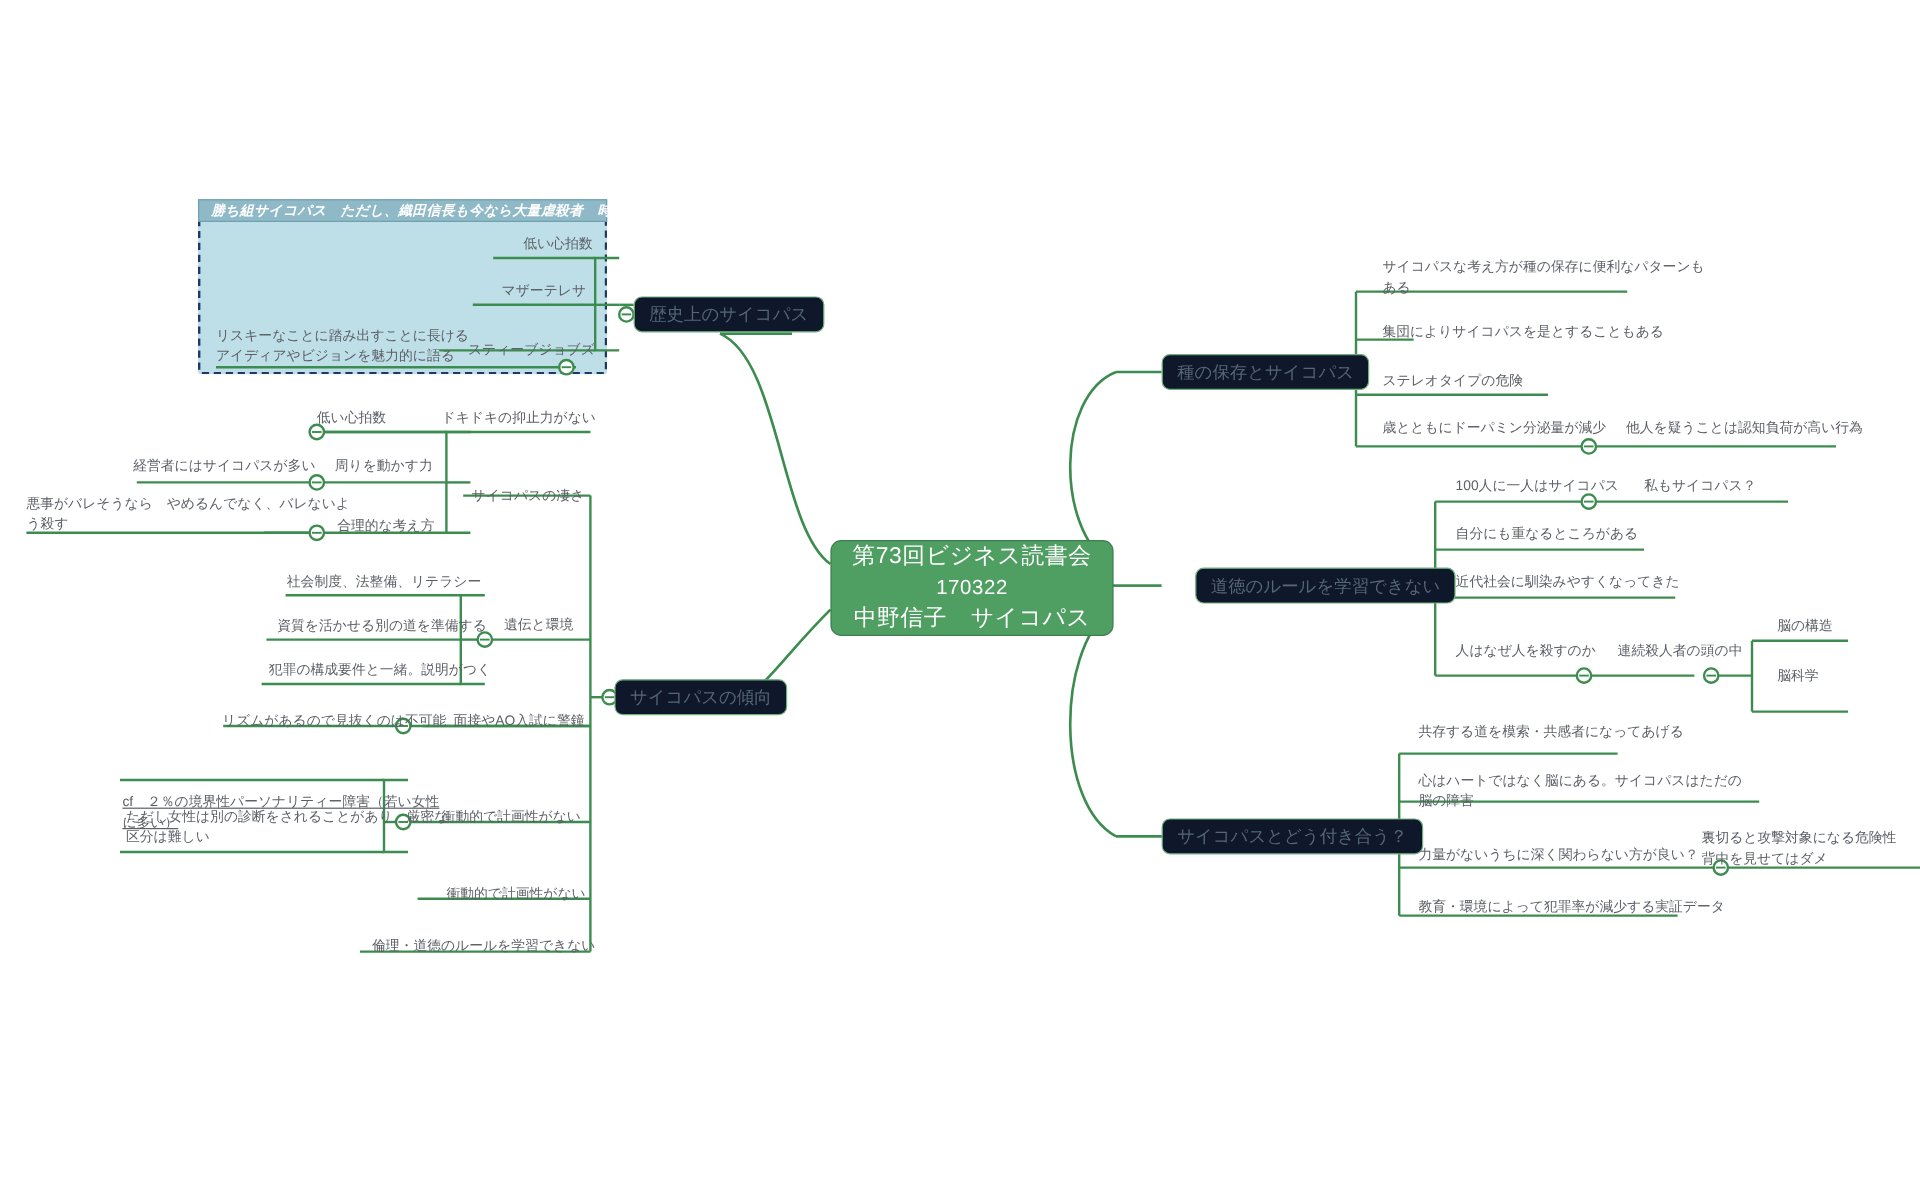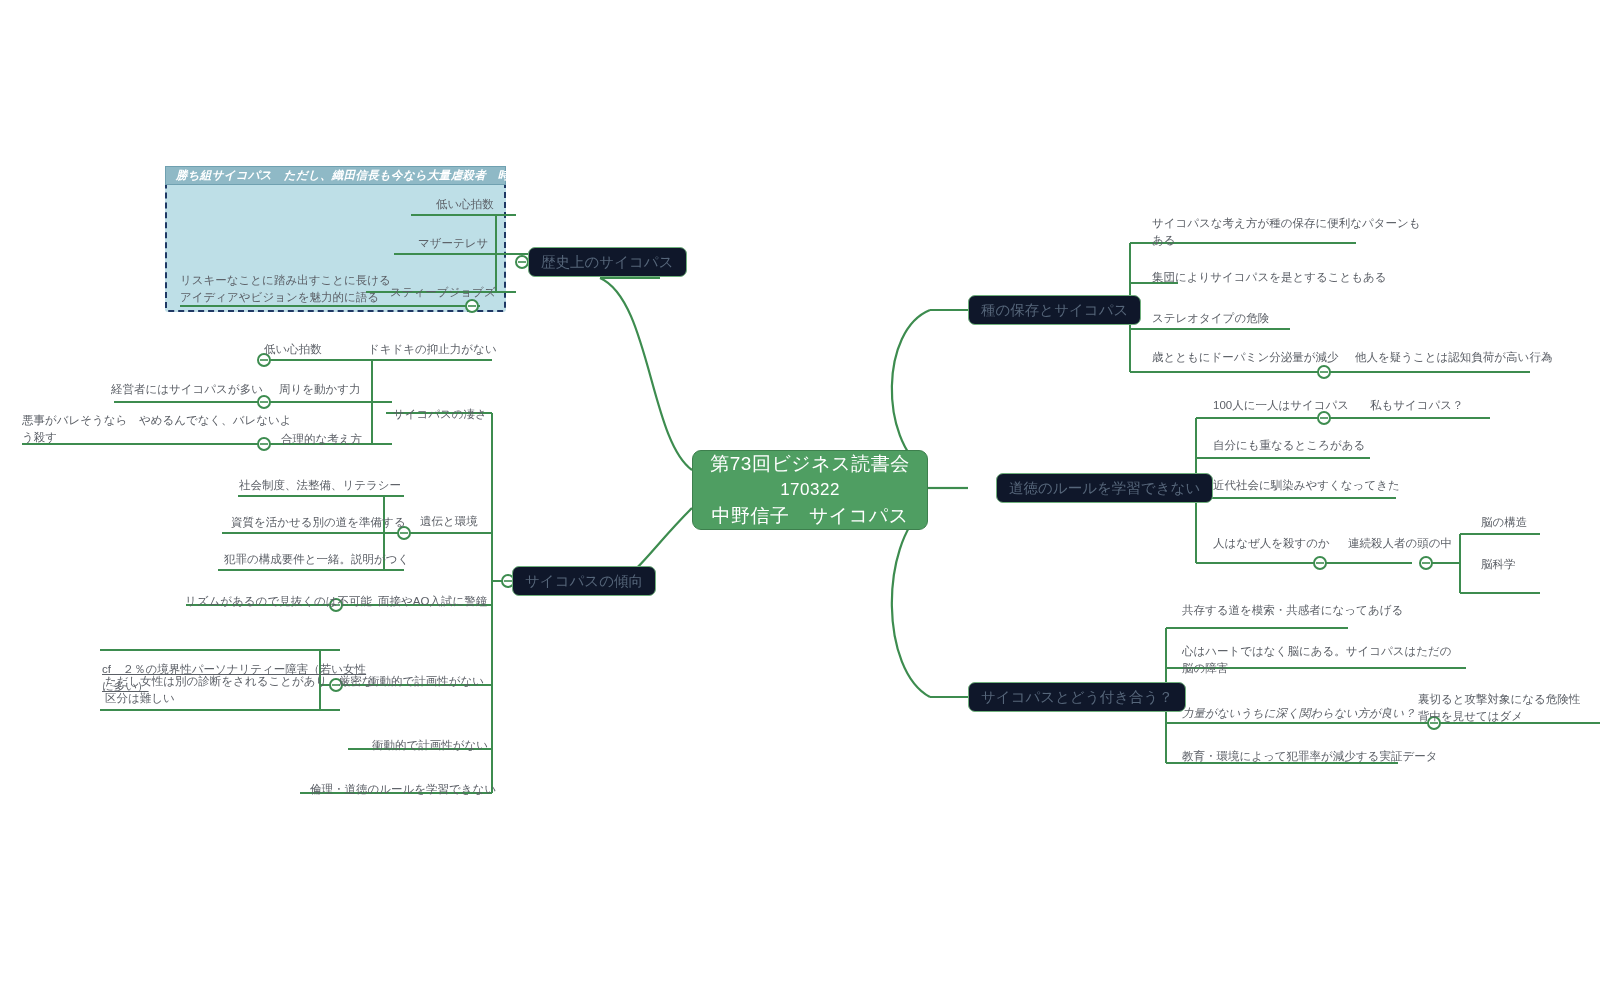--- a/index.html
+++ b/index.html
@@ -305,18 +305,18 @@
   <div class="leaf" style="left:1213px;top:437px;">自分にも重なるところがある</div>
   <div class="leaf" style="left:1213px;top:477px;">近代社会に馴染みやすくなってきた</div>
   <div class="leaf" style="left:1213px;top:535px;">人はなぜ人を殺すのか</div>
   <div class="leaf" style="left:1348px;top:535px;">連続殺人者の頭の中</div>
   <div class="leaf" style="left:1481px;top:514px;text-align:right;">脳の構造</div>
   <div class="leaf" style="left:1481px;top:556px;">脳科学</div>
 
   <div class="leaf" style="left:1182px;top:602px;">共存する道を模索・共感者になってあげる</div>
   <div class="leaf" style="left:1182px;top:643px;">心はハートではなく脳にある。サイコパスはただの
 脳の障害</div>
-  <div class="leaf" style="left:1182px;top:705px;font-style:italic;">力量がないうちに深く関わらない方が良い？</div>
+  <div class="leaf" style="left:1182px;top:705px;">力量がないうちに深く関わらない方が良い？</div>
   <div class="leaf" style="left:1418px;top:691px;">裏切ると攻撃対象になる危険性
 背中を見せてはダメ</div>
   <div class="leaf" style="left:1182px;top:748px;">教育・環境によって犯罪率が減少する実証データ</div>
 
 </div>
 
 </body></html>

